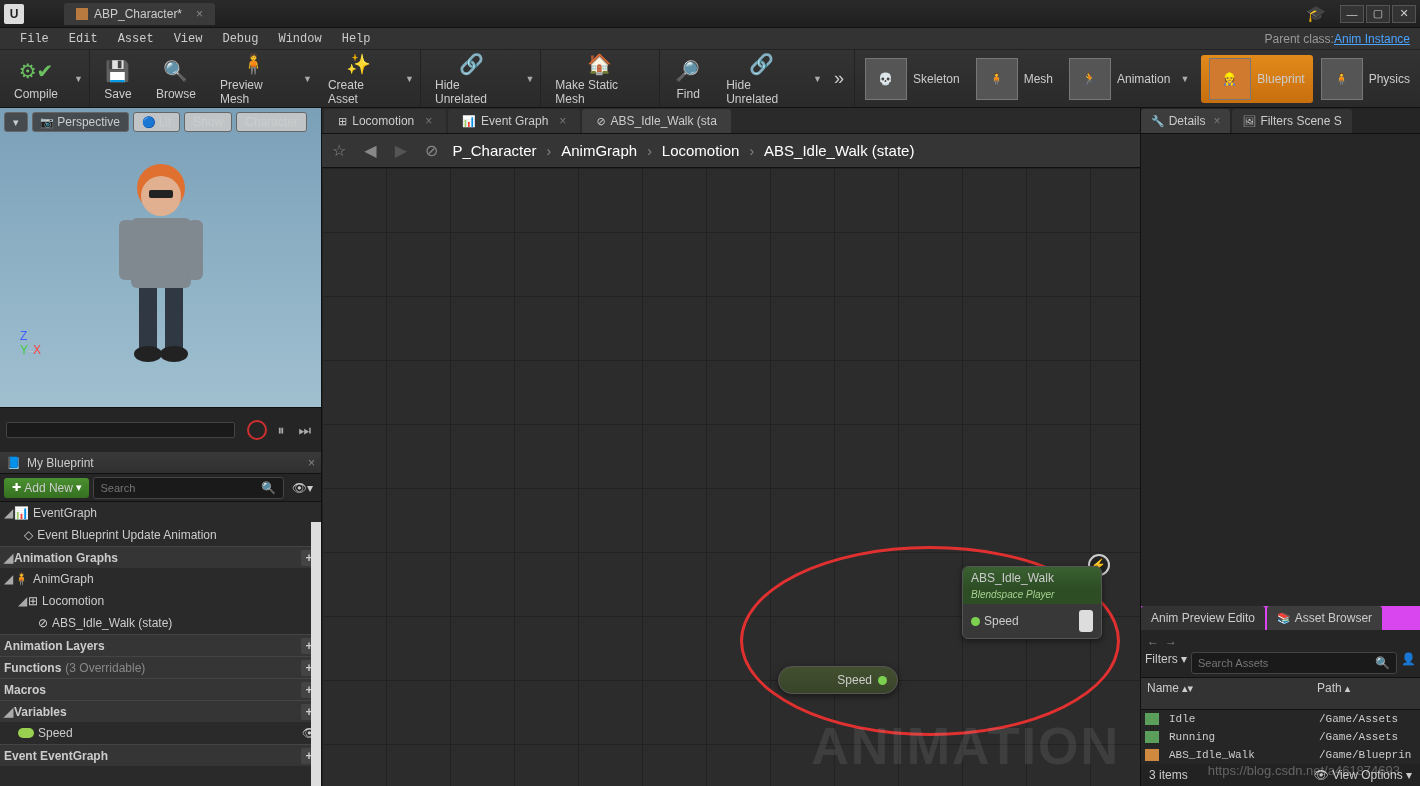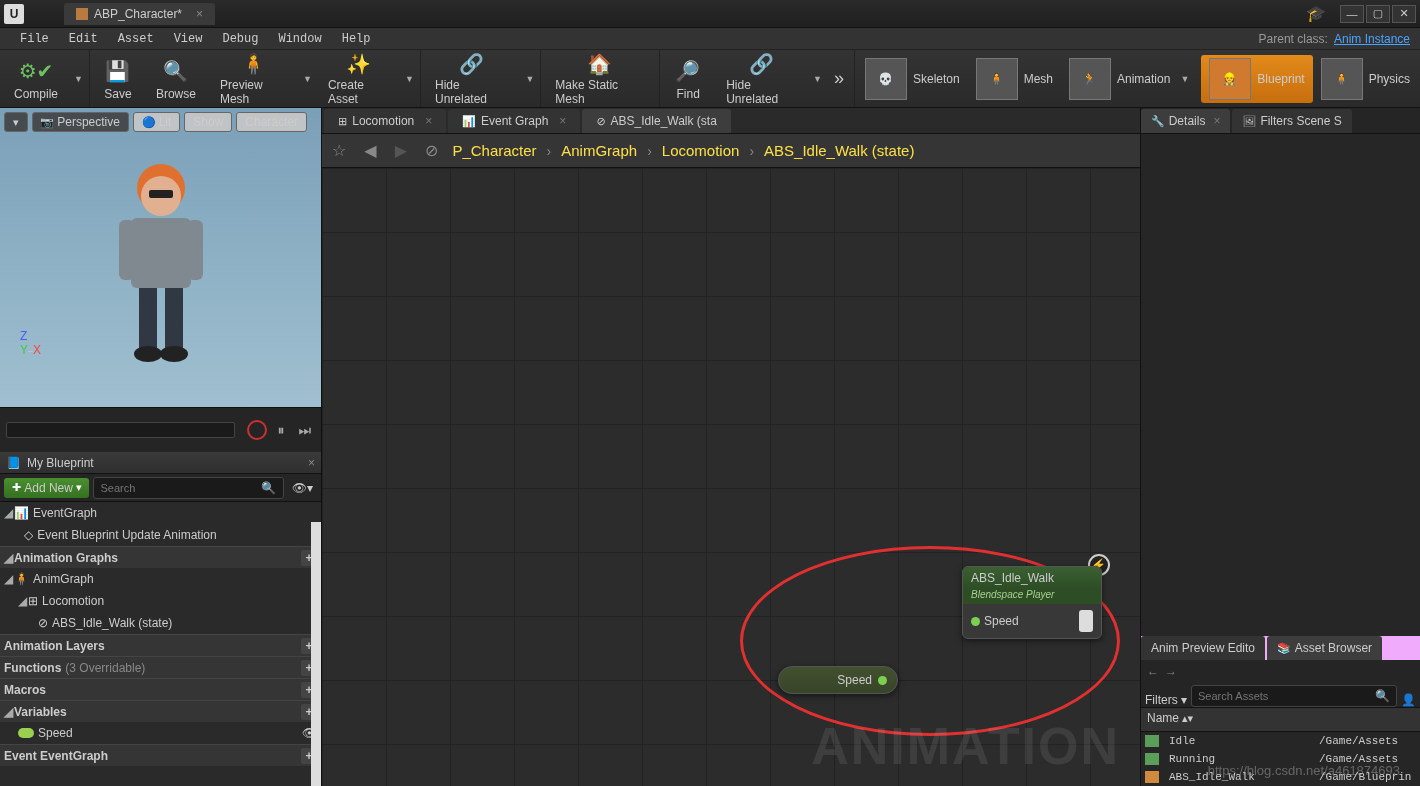--- a/index.html
+++ b/index.html
@@ -6,21 +6,21 @@
 body { background:#1a1a1a; width:1420px; height:786px; overflow:hidden; position:relative; }
 .titlebar { height:28px; background:linear-gradient(#2a2a2a,#1f1f1f); display:flex; align-items:center; padding:0 4px; border-bottom:1px solid #111; }
 .u-logo { width:20px; height:20px; background:#ddd; border-radius:2px; margin-right:40px; display:flex; align-items:center; justify-content:center; font-weight:bold; color:#222; }
 .tab-doc { background:#3a3a3a; padding:4px 12px; display:flex; align-items:center; gap:6px; border-radius:3px 3px 0 0; font-size:11px; }
 .tab-doc .close { margin-left:8px; color:#888; cursor:pointer; }
 .win-controls { margin-left:auto; display:flex; gap:0; }
 .win-controls span { width:24px; height:18px; display:flex; align-items:center; justify-content:center; background:#333; margin-left:2px; border:1px solid #555; cursor:pointer; font-size:11px; }
 .grad-cap { margin-right:10px; }
 .menubar { height:22px; background:#333; display:flex; align-items:center; padding:0 10px; border-bottom:1px solid #222; }
 .menubar .mi { padding:0 10px; cursor:pointer;font-family:Liberation Mono, monospace; }
-.menubar .right { margin-left:auto; display:flex; gap:6px; align-items:center; }
+.menubar .right { margin-left:auto; display:flex; gap:0; align-items:center; }
 .parent-link { color:#4aa3ff; text-decoration:underline; cursor:pointer; }
 .toolbar { height:58px; background:linear-gradient(#333,#2a2a2a); display:flex; align-items:center; border-bottom:1px solid #111; }
 .tool-grp { display:flex; align-items:center; height:100%; padding:0 2px; border-right:1px solid #222; }
 .tool-btn { display:flex; flex-direction:column; align-items:center; justify-content:center; height:54px; padding:0 12px; cursor:pointer; gap:2px; }
 .tool-btn .icon { width:28px; height:28px; display:flex; align-items:center; justify-content:center; font-size:20px; }
 .mode-btn { display:flex; align-items:center; height:48px; padding:0 8px; cursor:pointer; gap:6px; }
 .mode-btn.active { background:linear-gradient(#e28a1a,#c76e0e); border-radius:3px; color:#fff; }
 .mode-thumb { width:42px; height:42px; background:#555; border:1px solid #777; display:flex; align-items:center; justify-content:center; }
 .drop-ar { font-size:9px; color:#aaa; padding:0 4px; }
 .main { display:flex; height:678px; }
@@ -50,21 +50,21 @@
 .tw { width:10px; color:#aaa; }
 .plus-r { margin-left:auto; background:#444; width:16px; height:16px; display:flex; align-items:center; justify-content:center; border-radius:2px; cursor:pointer; }
 .pill { width:16px; height:10px; border-radius:5px; margin-right:4px; }
 .center-col { flex:1; display:flex; flex-direction:column; background:#262626; }
 .gtabs { height:26px; background:#2a2a2a; display:flex; align-items:flex-end; padding:0 2px; border-bottom:1px solid #111; }
 .gtab { padding:5px 14px; background:#333; margin-right:2px; border-radius:3px 3px 0 0; cursor:pointer; font-size:11px; display:flex; align-items:center; gap:5px; }
 .gtab.active { background:#3d3d3d; }
 .gtab .x { color:#777; margin-left:6px; }
 .crumb-bar { height:34px; background:#353535; display:flex; align-items:center; padding:0 6px; gap:10px; border-bottom:1px solid #111; }
 .crumb-bar .nav { font-size:16px; color:#888; cursor:pointer; padding:0 4px; }
-.crumb { font-size:15px; color:#fde047; cursor:pointer; }
+.crumb { font-size:15px; color:#ffffff; cursor:pointer; }
 .crumb-sep { color:#888; font-size:14px; }
 .graph { flex:1; position:relative; background:#2c2c2c; background-image:linear-gradient(#222 1px,transparent 1px),linear-gradient(90deg,#222 1px,transparent 1px); background-size:64px 64px; overflow:hidden; }
 .wm { position:absolute; right:20px; bottom:10px; font-size:52px; font-weight:bold; color:rgba(200,200,200,.12); letter-spacing:2px; }
 .node { position:absolute; border-radius:6px; box-shadow:0 2px 6px rgba(0,0,0,.5); }
 .node-bs { left:640px; top:398px; width:140px; background:#383838; border:1px solid #555; }
 .node-bs .hdr { background:linear-gradient(#3a6030,#2d4d25); padding:4px 8px; border-radius:5px 5px 0 0; }
 .node-bs .sub { font-size:10px; font-style:italic; color:#a6d090; padding:0 8px 4px; background:#2d4d25; }
 .node-bs .body { padding:6px 8px; display:flex; align-items:center; justify-content:space-between; }
 .pin-in { display:flex; align-items:center; gap:4px; }
 .dot-g { width:9px; height:9px; border-radius:50%; background:#7cd050; }
@@ -72,24 +72,24 @@
 .node-var { left:456px; top:498px; width:120px; height:28px; background:linear-gradient(#425030,#384428); border:1px solid #555; border-radius:14px; display:flex; align-items:center; justify-content:flex-end; padding:0 10px; gap:6px; }
 .bolt { position:absolute; left:766px; top:386px; width:22px; height:22px; border-radius:50%; background:#222; border:2px solid #ccc; display:flex; align-items:center; justify-content:center; font-size:12px; }
 .ellipse { position:absolute; left:418px; top:378px; width:380px; height:190px; border:3px solid #e03030; border-radius:50%; pointer-events:none; }
 svg.wires { position:absolute; inset:0; pointer-events:none; }
 .right-col { width:280px; display:flex; flex-direction:column; border-left:1px solid #111; background:#2a2a2a; }
 .rtabs { height:26px; display:flex; align-items:flex-end; background:#252525; border-bottom:1px solid #111; }
 .rtab { padding:5px 10px; background:#333; margin-right:2px; border-radius:3px 3px 0 0; cursor:pointer; font-size:11px; display:flex; gap:4px; align-items:center; }
 .rtab.active { background:#3d3d3d; }
 .rtab .x { color:#777; margin-left:4px; }
 .details-body { flex:1; background:#262626; }
-.rtabs2 { height:24px; display:flex; align-items:flex-end; background:#f0abfc; }
+.rtabs2 { height:24px; display:flex; align-items:flex-end; background:#d946ef; }
 .nav-ar { height:22px; display:flex; align-items:center; padding:0 6px; gap:6px; background:#252525; }
-.filter-bar { height:26px; display:flex; align-items:flex-end; padding:0 4px; gap:4px; background:#252525; border-bottom:1px solid #111; }
-.ab-head { height:24px; display:flex; background:#333; border-bottom:1px solid #111;flex-direction:column; }
+.filter-bar { height:26px; display:flex; align-items:flex-start; padding:0 4px; gap:4px; background:#252525; border-bottom:1px solid #111; }
+.ab-head { height:32px; display:flex; background:#333; border-bottom:1px solid #111; }
 .ab-head div { padding:3px 6px; font-size:11px; }
 .ab-list { background:#262626; }
 .ab-row { display:flex; height:18px; align-items:center; cursor:pointer; }
 .ab-row div { padding:1px 6px; font-size:11px; overflow:hidden; white-space:nowrap;font-family:Liberation Mono, monospace; }
 .ai { width:14px; height:12px; margin:0 4px; }
 .footer-r { margin-top:auto; height:22px; display:flex; align-items:center; justify-content:space-between; padding:0 8px; background:#222; font-size:11px; color:#aaa; }
 .watermark-url { position:absolute; right:20px; bottom:8px; color:rgba(220,220,220,.35); font-size:13px; }
 </style>
 </head>
 <body>
@@ -382,16 +382,20 @@
           <span class="ai" style="background:#5a9e5a;"></span>
           <div style="width:150px;">Running</div>
           <div>/Game/Assets</div>
         </div>
       <div class="ab-row">
           <span class="ai" style="background:#d08a40;"></span>
           <div style="width:150px;">ABS_Idle_Walk</div>
           <div>/Game/Blueprin</div>
         </div>
     </div>
+    <div class="footer-r">
+      <span>3 items</span>
+      <span>👁 <span>View Options</span> ▾</span>
+    </div>
   </div>
 </div>
 
 <div class="watermark-url">https://blog.csdn.net/a461874693</div>
 
 </body></html>

